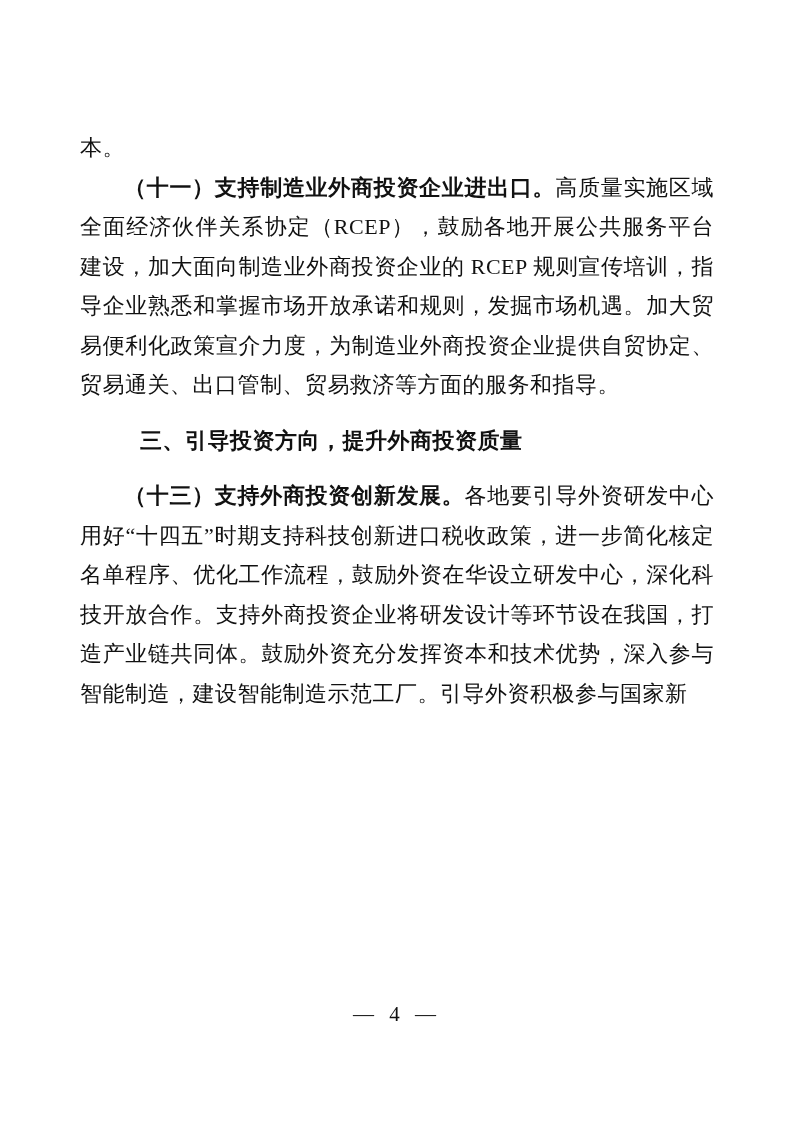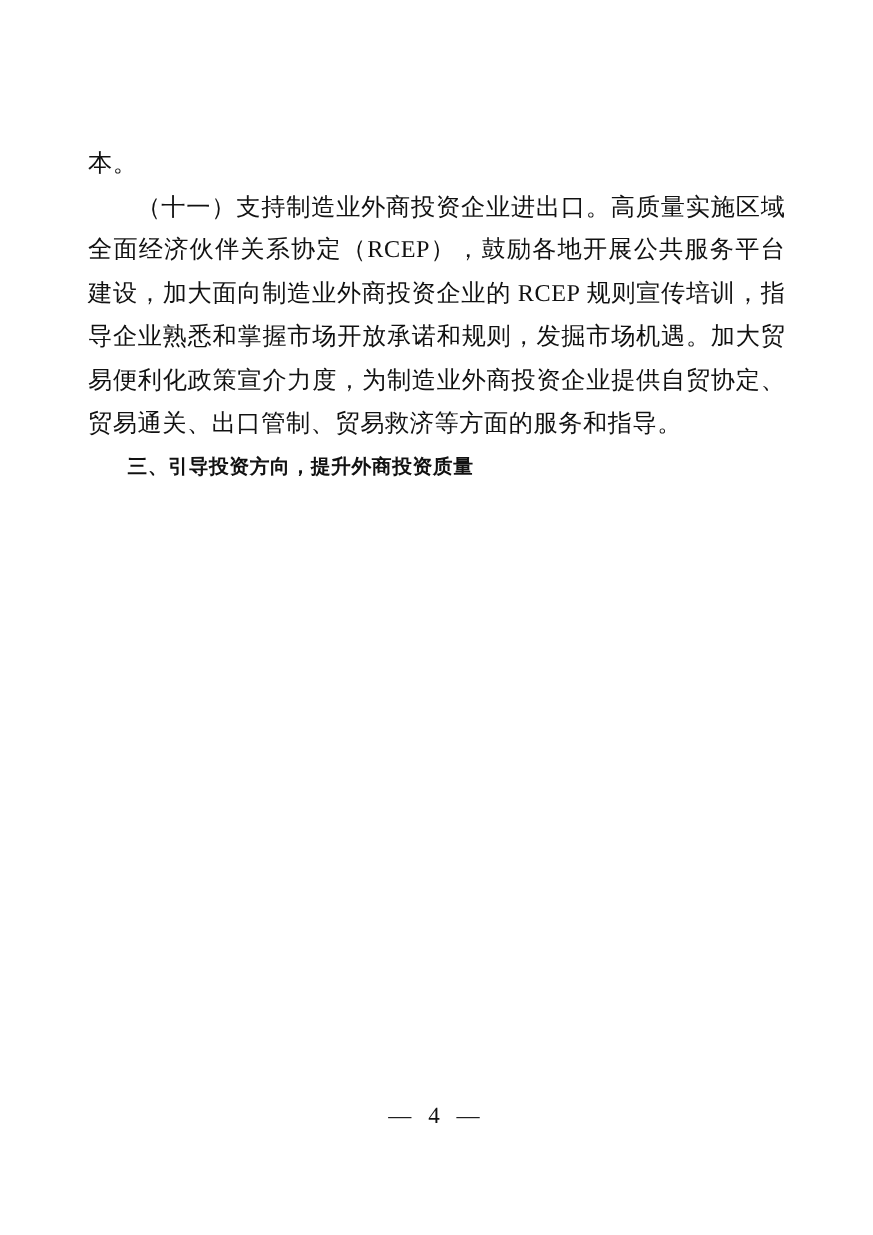--- a/index.html
+++ b/index.html
@@ -27,26 +27,26 @@
     font-size: 22px;
     line-height: 39.5px;
     text-align: justify;
     letter-spacing: 0.5px;
     color: #111111;
   }
   .para.indent {
     text-indent: 2em;
   }
   .lead-bold {
-    font-weight: normal;
+    font-weight: bold;
     margin-top: 11px;
   }
   .section-heading {
-    margin: 0;
-    font-size: 18px;
+    margin: 16px;
+    font-size: 22px;
     line-height: 39.5px;
     font-family: "Liberation Sans", sans-serif;
     font-weight: bold;
     text-indent: 2em;
     letter-spacing: 0.5px;
     color: #111111;
   }
   .footer {
     position: absolute;
     top: 999px;
@@ -65,17 +65,18 @@
 <div class="page">
   <div class="doc-body">
 
     <p class="para"><span>本。</span></p>
 
     <p class="para indent"><span class="lead-bold">（十一）支持制造业外商投资企业进出口。</span><span>高质量实施区域全面经济伙伴关系协定（RCEP），鼓励各地开展公共服务平台建设，加大面向制造业外商投资企业的 RCEP 规则宣传培训，指导企业熟悉和掌握市场开放承诺和规则，发掘市场机遇。加大贸易便利化政策宣介力度，为制造业外商投资企业提供自贸协定、贸易通关、出口管制、贸易救济等方面的服务和指导。</span></p>
 
     <h2 class="section-heading">三、引导投资方向，提升外商投资质量</h2>
 
 
+    <p class="para indent"><span class="lead-bold">（十三）支持外商投资创新发展。</span><span>各地要引导外资研发中心用好“十四五”时期支持科技创新进口税收政策，进一步简化核定名单程序、优化工作流程，鼓励外资在华设立研发中心，深化科技开放合作。支持外商投资企业将研发设计等环节设在我国，打造产业链共同体。鼓励外资充分发挥资本和技术优势，深入参与智能制造，建设智能制造示范工厂。引导外资积极参与国家新</span></p>
 
   </div>
 
   <div class="footer"><span>— 4 —</span></div>
 </div>
 
 </body></html>

